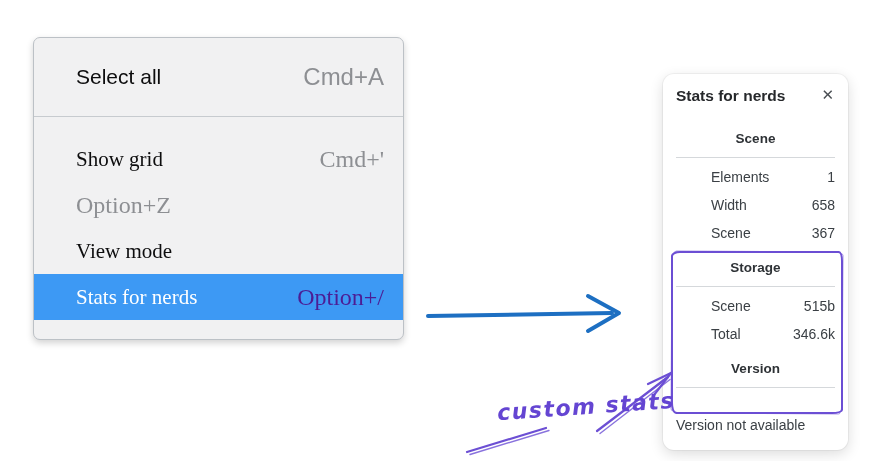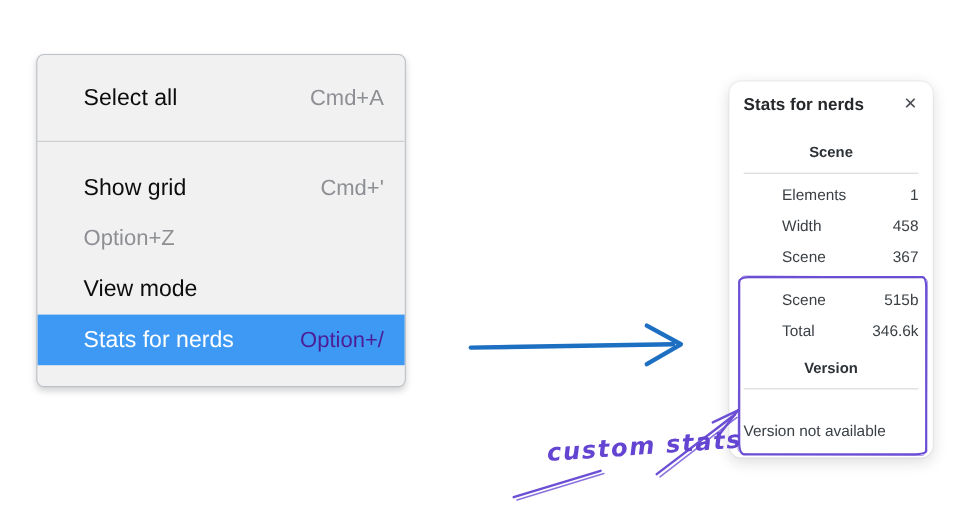--- a/index.html
+++ b/index.html
@@ -6,38 +6,38 @@
   html,body { width:873px; height:461px; }
   body {
     position:relative;
     background:#ffffff;
     font-family:"Liberation Sans","DejaVu Sans",sans-serif;
     overflow:hidden;
   }
 
   
   .menu {
-    position:absolute; left:33px; top:49px; width:336px;
+    position:absolute; left:33px; top:37px; width:371px;
     background:#f1f1f2;
     border:1px solid #bcc1c6;
     border-radius:7px;
     box-shadow:0 3px 7px rgba(0,0,0,0.18);
     overflow:hidden;
   }
   .menu-section-1 { padding:16px 0; }
-  .menu-section-2 { padding:19px 0; }
+  .menu-section-2 { padding:19px 0;font-family:Liberation Serif, serif; }
   .menu-sep { height:0; border-top:1px solid #c7cbcf; }
   .menu-row {
     height:46px; display:flex; align-items:center;
     justify-content:space-between;
     padding:0 19px 0 42px;
     font-size:21px; color:#0d0d0e;
     cursor:default;
   }
-  .menu-row .shortcut { color:#8d8f93; font-size:20px; }
+  .menu-row .shortcut { color:#8d8f93; font-size:24px; }
   .menu-row.selected { background:#3d99f4; color:#ffffff; }
   .menu-row.selected .shortcut { color:#4c1d95; }
 
   
   .panel {
     position:absolute; left:663px; top:74px; width:185px;
     background:#ffffff;
     border-radius:11px;
     box-shadow:0 0 0 1px rgba(0,0,0,0.045), 0 4px 14px rgba(0,0,0,0.14);
     padding:12px 13px 16px;
@@ -127,29 +127,30 @@
 
   <div>
     <div class="sec-head">Scene</div>
     <hr class="sec-rule">
     <div class="stat-row">
       <span>Elements</span>
       <span class="val">1</span>
     </div>
     <div class="stat-row">
       <span>Width</span>
-      <span class="val">458</span>
+      <span class="val">658</span>
     </div>
     <div class="stat-row">
       <span>Scene</span>
       <span class="val">367</span>
     </div>
   </div>
 
   <div>
+    <div class="sec-head tight">Storage</div>
     <hr class="sec-rule">
     <div class="stat-row">
       <span>Scene</span>
       <span class="val">515b</span>
     </div>
     <div class="stat-row">
       <span>Total</span>
       <span class="val">346.6k</span>
     </div>
   </div>

